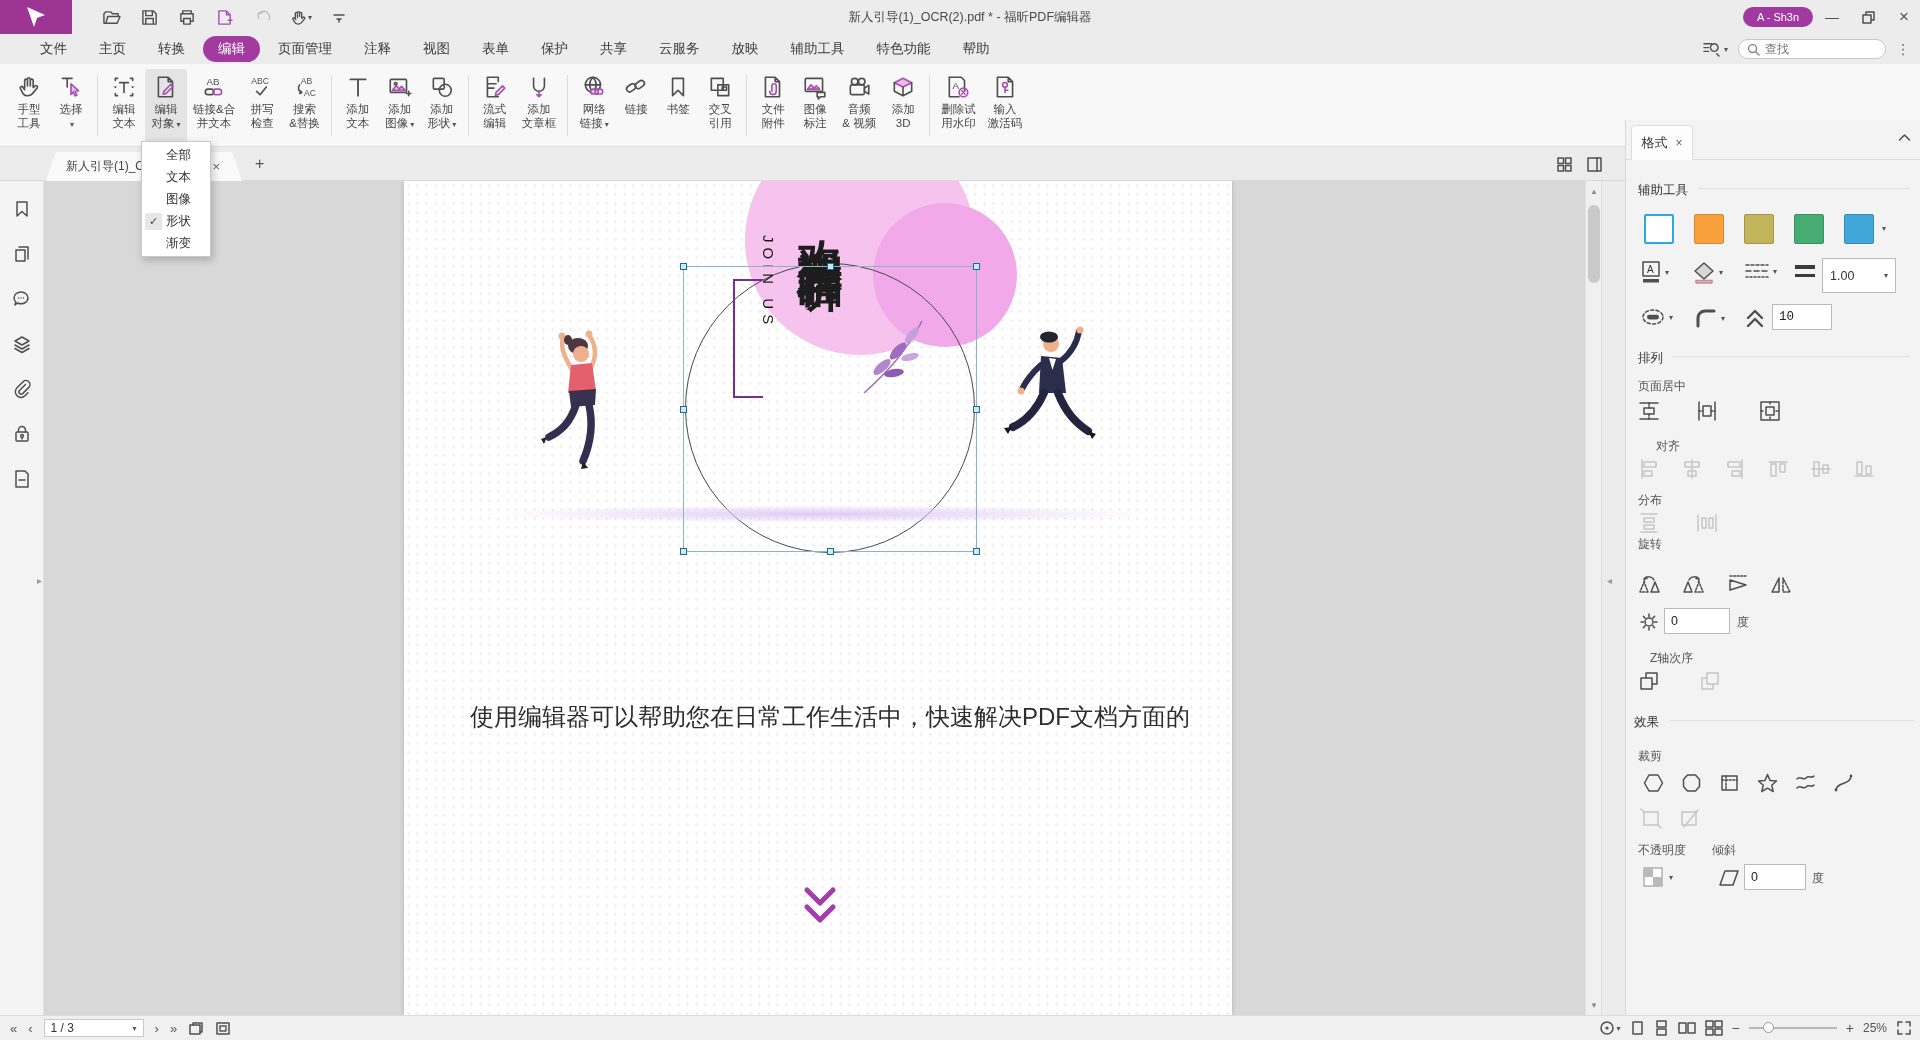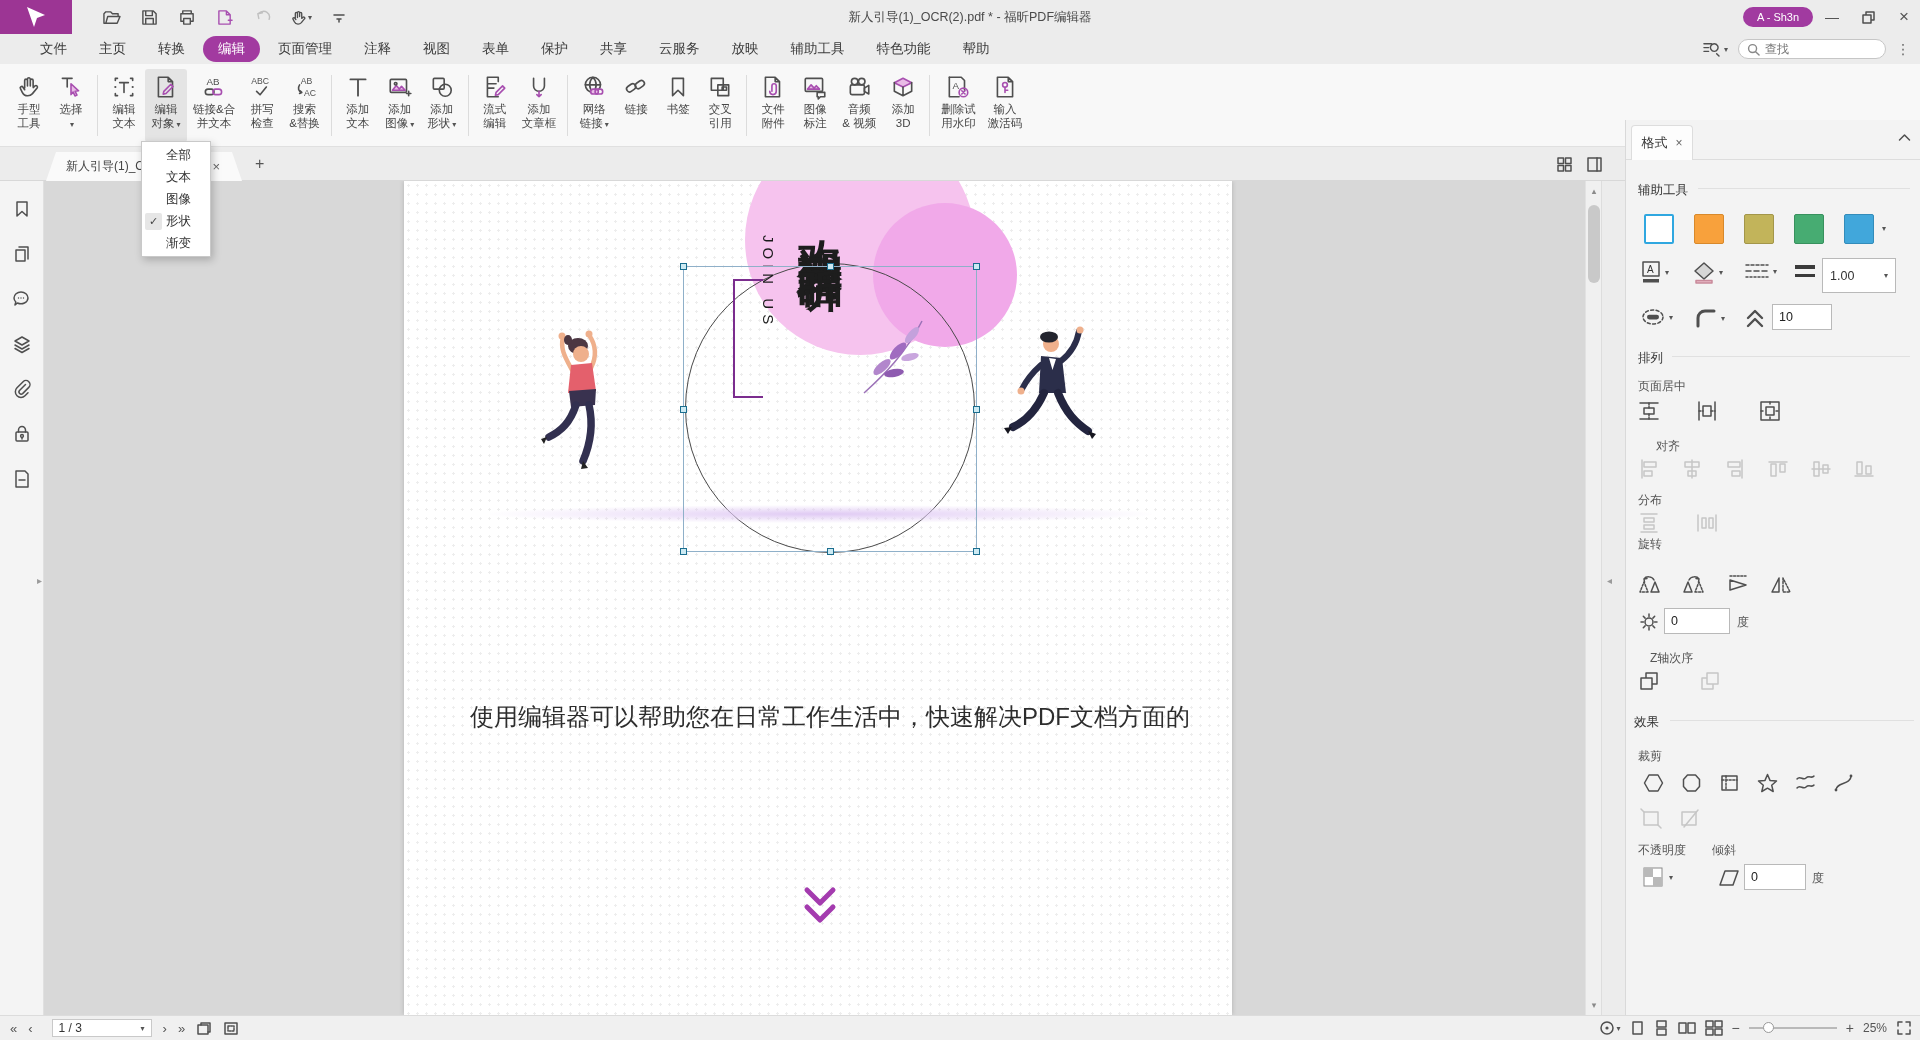--- a/index.html
+++ b/index.html
@@ -87,21 +87,21 @@
   .sec-line { position:absolute; height:1px; background:#e0e0e0; }
   .swatch { position:absolute; width:30px; height:30px; border-radius:2px; }
   .fbtn { position:absolute; display:flex; align-items:center; gap:3px; }
   .fcaret { font-size:8px; color:#555; }
   .finput { position:absolute; height:26px; border:1px solid #b9b9b9; background:#fff; font-size:12.5px; color:#222; padding-left:6px; font-family:"Liberation Sans",sans-serif; }
   .fcombo { position:absolute; height:35px; border:1px solid #b9b9b9; background:#fff; display:flex; align-items:center; justify-content:space-between; padding:0 7px; font-size:12.5px; }
 
   
   #statusbar { position:absolute; left:0; top:1015px; width:1920px; height:25px; background:#f0f0f0; border-top:1px solid #dcdcdc; color:#555; }
   #sb-left { position:absolute; left:10px; top:0; height:24px; display:flex; align-items:center; gap:11px; font-size:13px; }
-  #page-box { width:100px; height:18px; background:#fff; border:1px solid #c9c9c9; display:flex; align-items:center; justify-content:space-between; padding:0 6px; font-size:12px; color:#333;margin-left:8px; }
+  #page-box { width:100px; height:18px; background:#fff; border:1px solid #c9c9c9; display:flex; align-items:center; justify-content:space-between; padding:0 6px; font-size:12px; color:#333; }
   #sb-right { position:absolute; right:8px; top:0; height:24px; display:flex; align-items:center; gap:9px; font-size:12px; }
   #zoom-slider { width:88px; height:2px; background:#b9b9b9; position:relative; }
   #zoom-thumb { position:absolute; left:14px; top:-5px; width:11px; height:11px; border-radius:50%; background:#fff; border:1px solid #999; }
 </style>
 </head>
 <body>
 
 <div id="titlebar">
   <div id="logo">
     <svg width="26" height="24" viewBox="0 0 26 24">
@@ -668,21 +668,21 @@
     <svg class="ic" width="24" height="24" viewBox="0 0 24 24">
         <path d="M4 20 V12 a7 7 0 0 1 7-7 h9" stroke-width="3"></path>
       </svg>
     <span class="fcaret">▾</span>
   </div>
   <div class="fbtn" style="left:118px; top:186px">
     <svg class="ic" width="22" height="24" viewBox="0 0 22 24" style="stroke-width:2.4">
         <path d="M4 12 L11 5 L18 12 M4 20 L11 13 L18 20"></path>
       </svg>
   </div>
-  <input class="finput" style="left: 146px; top: 184px; width: 60px;" value="10">
+  <input class="finput" style="left: 146px; top: 184px; width: 60px; font-family: Liberation Mono, monospace;" value="10">
 
   <div class="sec-label" style="left:12px; top:230px">排列</div>
   <div class="sec-line" style="left:46px; top:236px; width:238px"></div>
   <div class="sub-label" style="left:12px; top:258px">页面居中</div>
   <div class="fbtn" style="left:12px; top:280px">
       <svg class="ic" width="22" height="22" viewBox="0 0 22 22">
         <path d="M2 3h18M2 19h18"></path>
         <rect x="6" y="8" width="10" height="6"></rect>
         <path d="M11 3v5M11 14v5" stroke-dasharray="2 1.6"></path>
       </svg>

